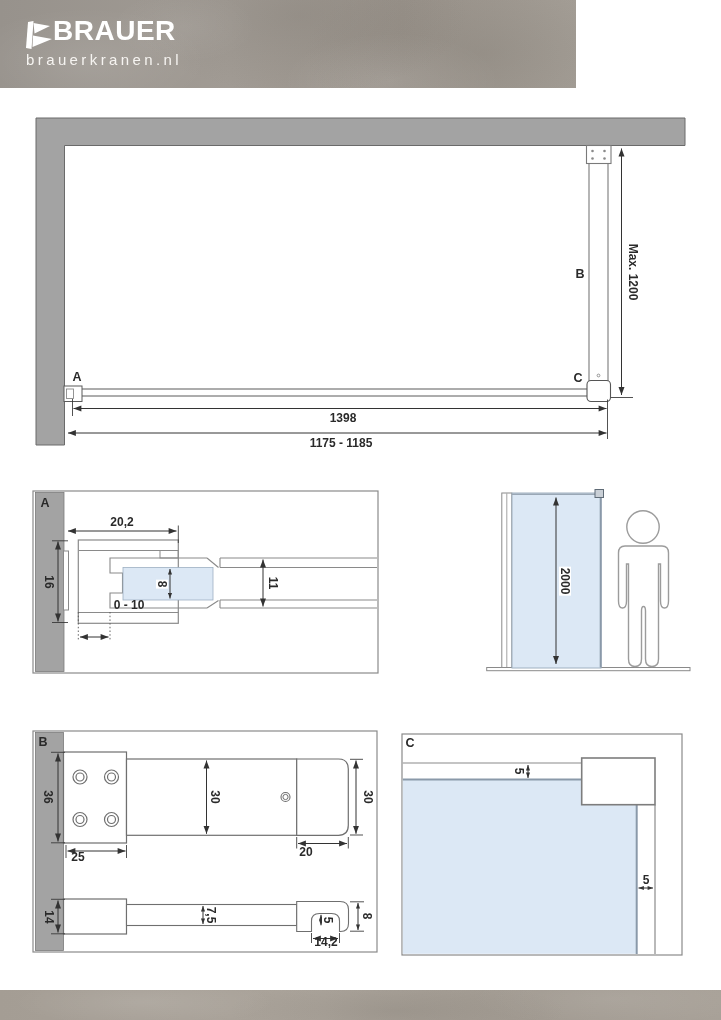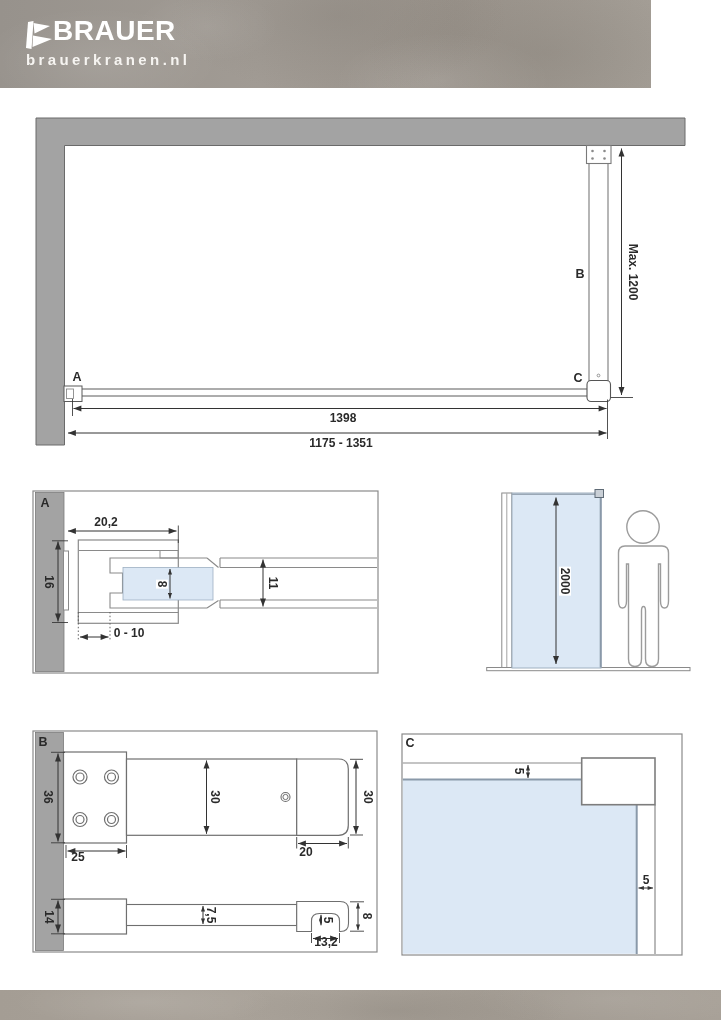--- a/index.html
+++ b/index.html
@@ -1,36 +1,36 @@
 <!DOCTYPE html>
 <html><head>
 <meta charset="utf-8">
 <style>
   html,body{margin:0;padding:0;background:#fff;}
   .page{position:relative;width:721px;height:1020px;background:#fff;overflow:hidden;
         font-family:"Liberation Sans",sans-serif;}
   
-  .banner{position:absolute;left:0;top:0;width:651px;height:88px;z-index:3;
+  .banner{position:absolute;left:0;top:0;width:576px;height:88px;z-index:3;
     background:
       radial-gradient(ellipse 200px 90px at 15% 70%, rgba(255,255,255,.10), transparent 60%),
       radial-gradient(ellipse 260px 120px at 52% 18%, rgba(116,111,104,.22), transparent 65%),
       radial-gradient(ellipse 300px 140px at 84% 60%, rgba(125,120,112,.28), transparent 60%),
       radial-gradient(ellipse 180px 80px at 68% 92%, rgba(255,255,255,.12), transparent 60%),
       radial-gradient(ellipse 120px 60px at 32% 30%, rgba(255,255,255,.08), transparent 60%),
       linear-gradient(90deg,#97928c,#a19b94 40%,#9a938b 70%,#a59f97);}
   .band{position:absolute;left:0;top:990px;width:721px;height:30px;z-index:3;
     background:
       radial-gradient(ellipse 220px 40px at 20% 40%, rgba(255,255,255,.10), transparent 60%),
       radial-gradient(ellipse 260px 50px at 55% 70%, rgba(110,104,96,.20), transparent 65%),
       radial-gradient(ellipse 240px 45px at 85% 30%, rgba(255,255,255,.08), transparent 60%),
       linear-gradient(90deg,#a49d94,#aba49b 45%,#a29b92 75%,#a8a198);}
   .logo-icon{position:absolute;left:24px;top:20px;}
   .brand{position:absolute;left:53px;top:17px;color:#fff;font-size:28px;font-weight:700;
          letter-spacing:.5px;line-height:1;}
-  .domain{position:absolute;left:26px;top:52px;color:#f6f4f1;font-size:15px;font-weight:700;
+  .domain{position:absolute;left:26px;top:52px;color:#f6f4f1;font-size:15px;font-weight:400;
           letter-spacing:3.4px;line-height:1;}
   
   .bp{position:absolute;left:0;top:0;z-index:1;}
   
   .txt{position:absolute;z-index:2;}
   .t{position:absolute;font:700 12px/1 "Liberation Sans",sans-serif;color:#2a2a2a;
      white-space:nowrap;transform:translate(-50%,-50%);}
   .t.v{transform:translate(-50%,-50%) rotate(90deg);}
   .t.bg{background:#fff;padding:0 1px;}
   .t.lbl{font-size:12.5px;}
@@ -200,41 +200,41 @@
     </g>
   </svg>
 
   <div class="txt">
 
     <div class="t lbl" style="left:77px;top:377px">A</div>
     <div class="t lbl" style="left:580px;top:274px">B</div>
     <div class="t lbl" style="left:578px;top:378px">C</div>
     <div class="t v" style="left:633px;top:272px">Max. 1200</div>
     <div class="t" style="left:343px;top:418px">1398</div>
-    <div class="t" style="left:341px;top:443px">1175 - 1351</div>
+    <div class="t" style="left:341px;top:443px">1175 - 1185</div>
 
     <div class="t lbl" style="left:45px;top:503px">A</div>
-    <div class="t" style="left:106px;top:522px">20,2</div>
+    <div class="t" style="left:122px;top:522px">20,2</div>
     <div class="t v" style="left:49px;top:582px">16</div>
     <div class="t v bg" style="left:162px;top:584px">8</div>
     <div class="t v" style="left:273px;top:583px">11</div>
-    <div class="t" style="left:129px;top:633px">0 - 10</div>
+    <div class="t" style="left:129px;top:605px">0 - 10</div>
 
     <div class="t v bg" style="left:565px;top:581px">2000</div>
 
     <div class="t lbl" style="left:43px;top:742px">B</div>
     <div class="t v" style="left:48px;top:797px">36</div>
     <div class="t" style="left:78px;top:857px">25</div>
     <div class="t v bg" style="left:215px;top:797px">30</div>
     <div class="t v" style="left:368px;top:797px">30</div>
     <div class="t" style="left:306px;top:852px">20</div>
     <div class="t v" style="left:49px;top:917px">14</div>
     <div class="t v bg" style="left:211px;top:915px">7,5</div>
     <div class="t v bg" style="left:328px;top:920px">5</div>
-    <div class="t" style="left:326px;top:942px">13,2</div>
+    <div class="t" style="left:326px;top:942px">14,2</div>
     <div class="t v" style="left:367px;top:916px">8</div>
 
     <div class="t lbl" style="left:410px;top:743px">C</div>
     <div class="t v" style="left:519px;top:771px">5</div>
     <div class="t" style="left:646px;top:880px">5</div>
   </div>
 
   <header class="banner">
     <svg class="logo-icon" width="30" height="30" viewBox="0 0 30 30">
       <path d="M4,2 L9.5,1 L7.5,29 L2,28 Z" fill="#fff"></path>

